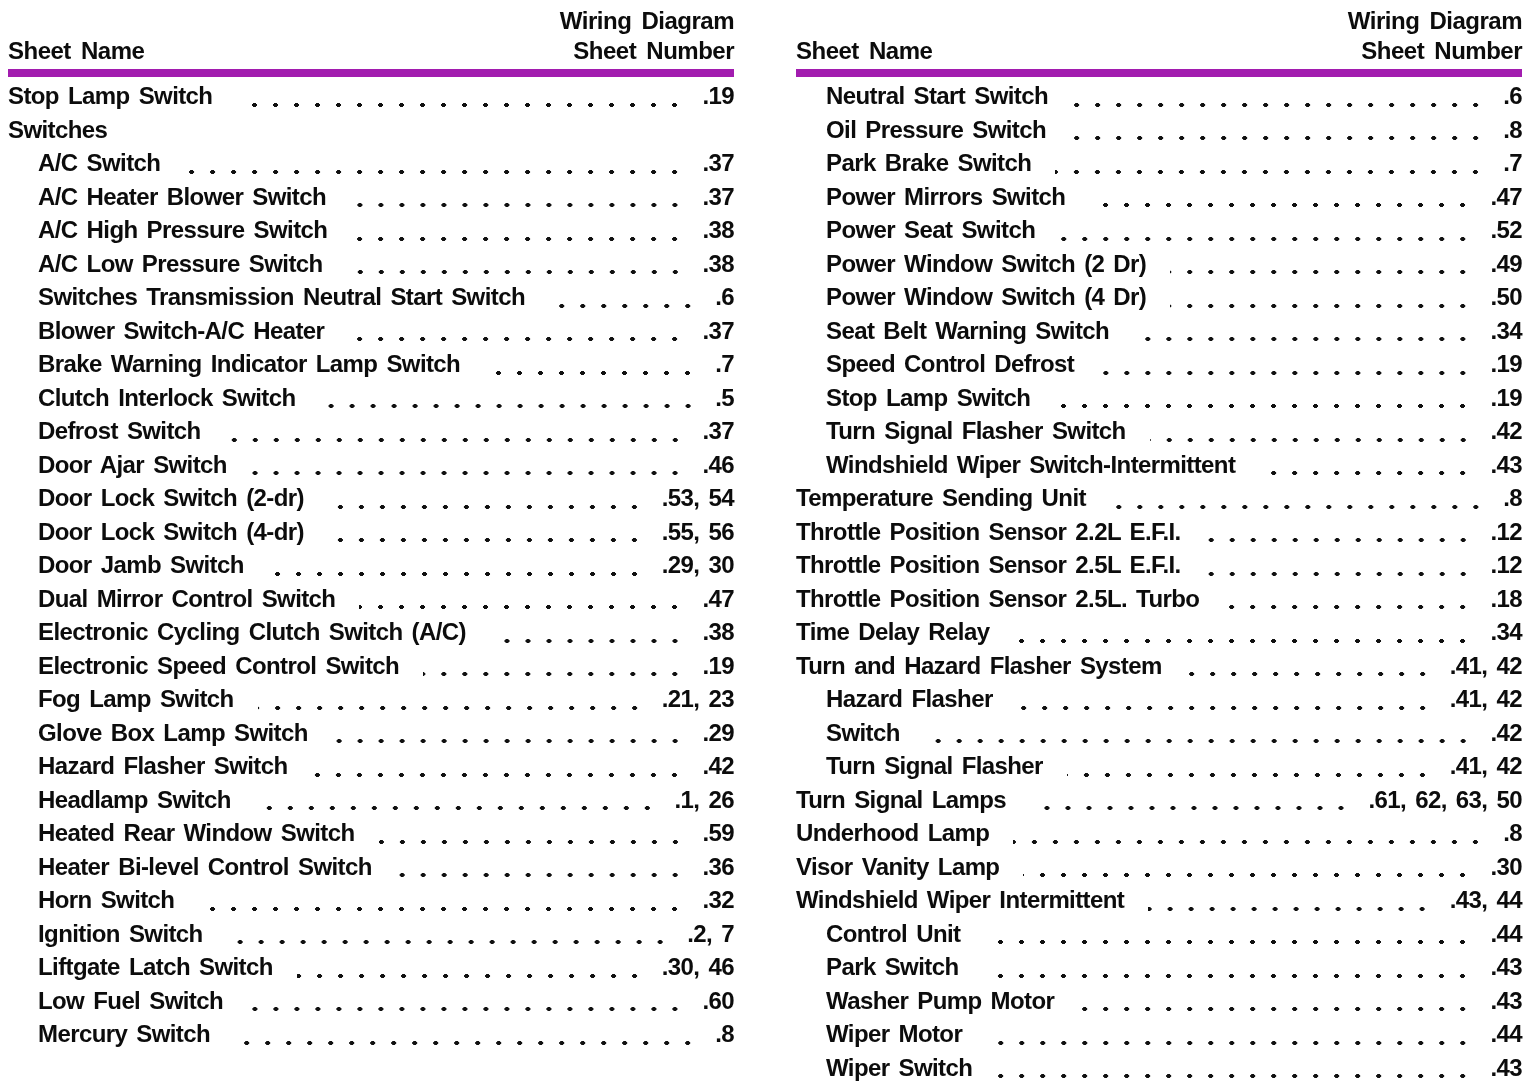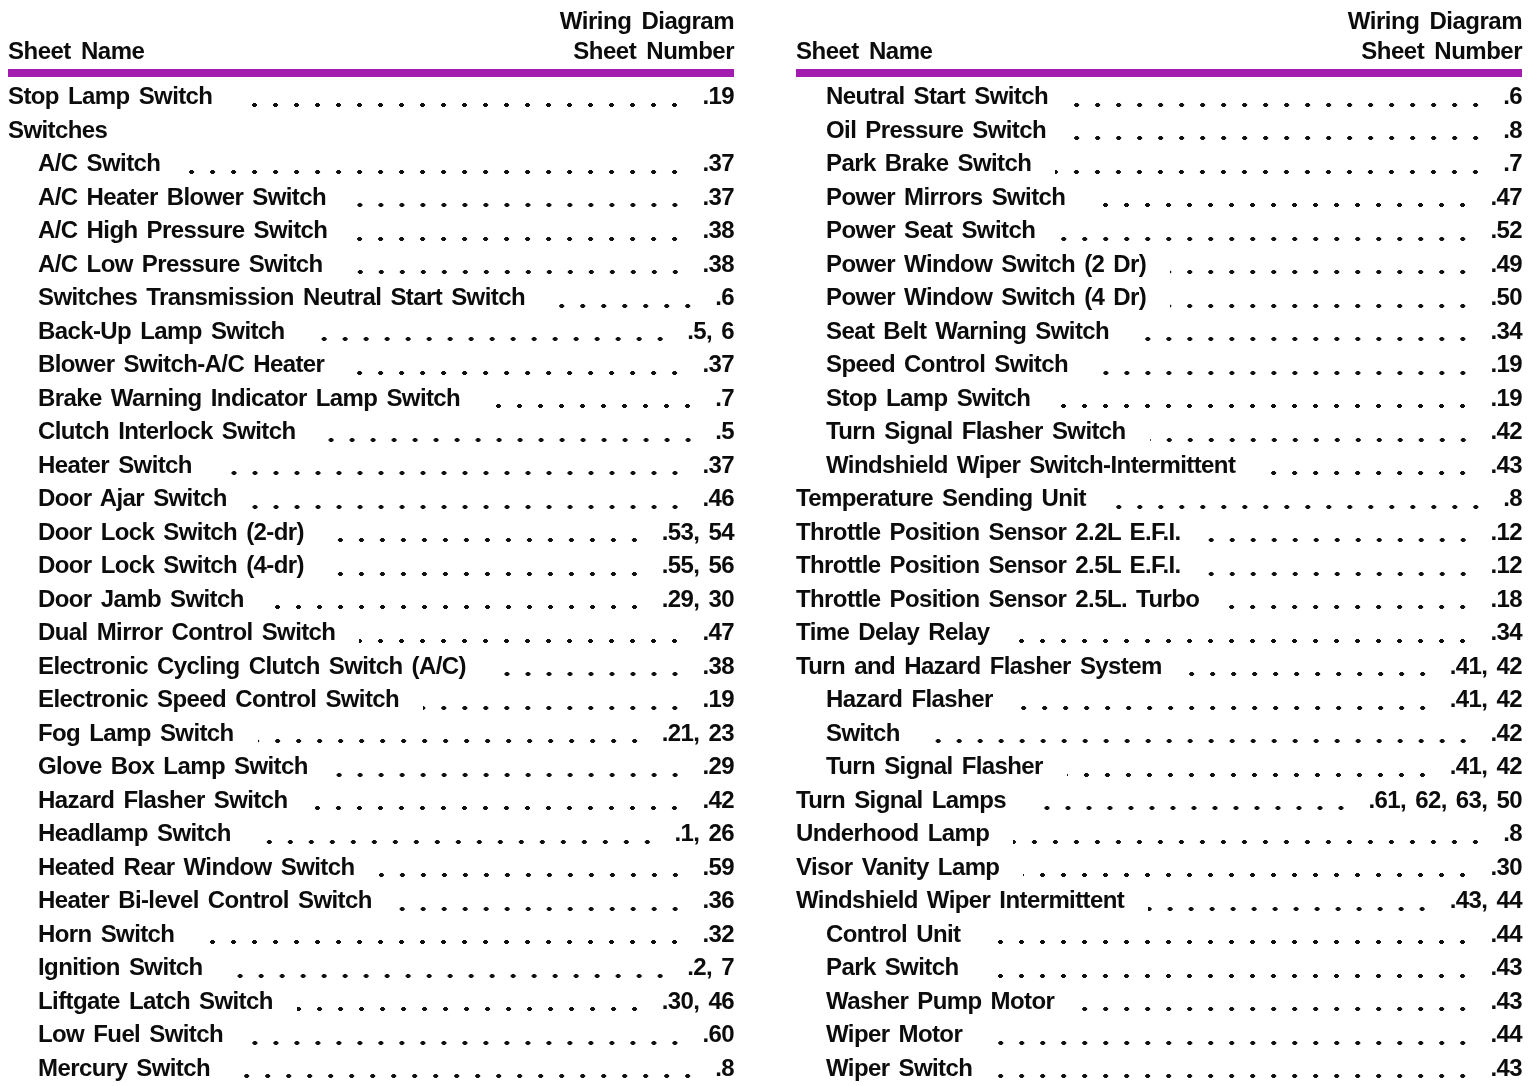--- a/index.html
+++ b/index.html
@@ -108,41 +108,36 @@
     <span class="label">A/C Low Pressure Switch</span>
     <span class="leader"></span>
     <span class="pagenum">.38</span>
   </div>
         <div class="entry indent-1">
     <span class="label">Switches Transmission Neutral Start Switch</span>
     <span class="leader"></span>
     <span class="pagenum">.6</span>
   </div>
         <div class="entry indent-1">
-    <span class="label">Back-Up Lamp Switch</span>
-    <span class="leader"></span>
-    <span class="pagenum">.5, 6</span>
-  </div>
-        <div class="entry indent-1">
     <span class="label">Blower Switch-A/C Heater</span>
     <span class="leader"></span>
     <span class="pagenum">.37</span>
   </div>
         <div class="entry indent-1">
     <span class="label">Brake Warning Indicator Lamp Switch</span>
     <span class="leader"></span>
     <span class="pagenum">.7</span>
   </div>
         <div class="entry indent-1">
     <span class="label">Clutch Interlock Switch</span>
     <span class="leader"></span>
     <span class="pagenum">.5</span>
   </div>
         <div class="entry indent-1">
-    <span class="label">Heater Switch</span>
+    <span class="label">Defrost Switch</span>
     <span class="leader"></span>
     <span class="pagenum">.37</span>
   </div>
         <div class="entry indent-1">
     <span class="label">Door Ajar Switch</span>
     <span class="leader"></span>
     <span class="pagenum">.46</span>
   </div>
         <div class="entry indent-1">
     <span class="label">Door Lock Switch (2-dr)</span>
@@ -275,21 +270,21 @@
     <span class="label">Power Window Switch (4 Dr)</span>
     <span class="leader"></span>
     <span class="pagenum">.50</span>
   </div>
         <div class="entry indent-1">
     <span class="label">Seat Belt Warning Switch</span>
     <span class="leader"></span>
     <span class="pagenum">.34</span>
   </div>
         <div class="entry indent-1">
-    <span class="label">Speed Control Switch</span>
+    <span class="label">Speed Control Defrost</span>
     <span class="leader"></span>
     <span class="pagenum">.19</span>
   </div>
         <div class="entry indent-1">
     <span class="label">Stop Lamp Switch</span>
     <span class="leader"></span>
     <span class="pagenum">.19</span>
   </div>
         <div class="entry indent-1">
     <span class="label">Turn Signal Flasher Switch</span>

